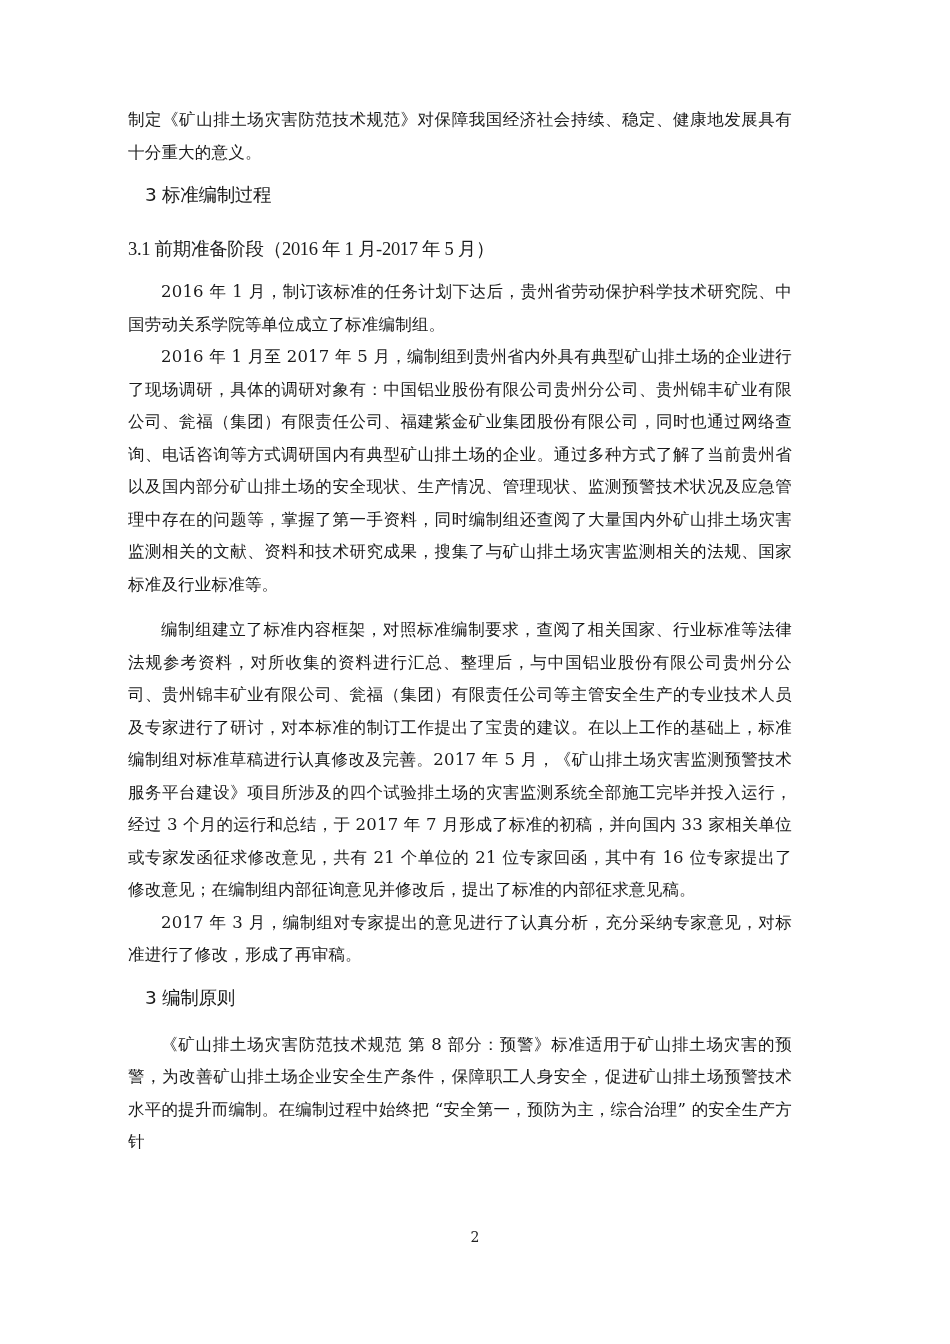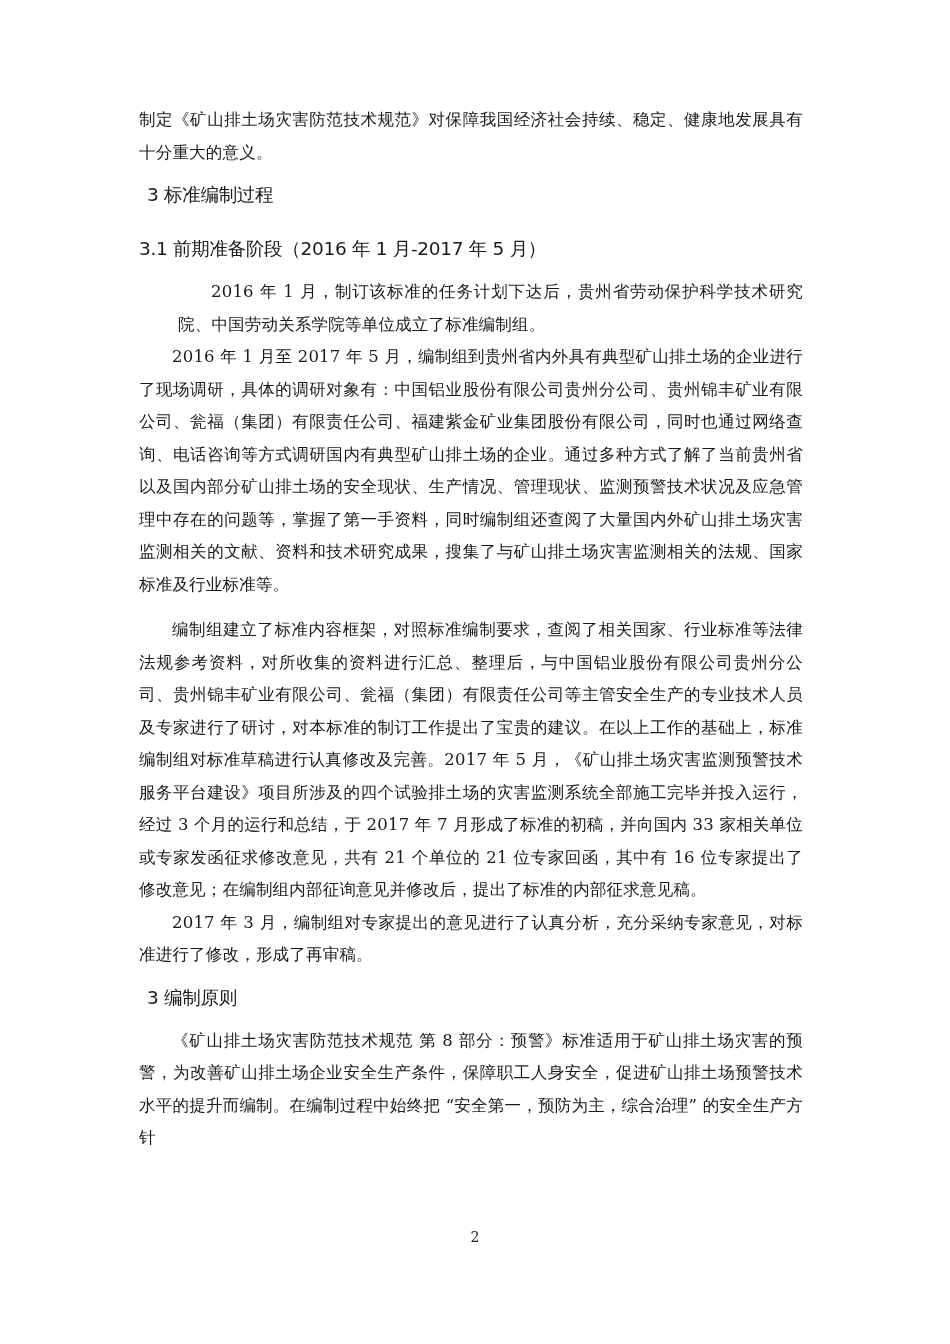--- a/index.html
+++ b/index.html
@@ -9,41 +9,41 @@
     }
     body {
       width: 950px;
       height: 1344px;
       position: relative;
       overflow: hidden;
       color: #1a1a1a;
     }
     .page {
       position: absolute;
-      left: 139px;
+      left: 128px;
       top: 104px;
       width: 664px;
     }
     .para {
       font-family: "DejaVu Serif", "Liberation Serif", serif;
       font-size: 16.5px;
       line-height: 32.5px;
       margin: 0;
       text-align: justify;
       text-justify: inter-character;
       letter-spacing: 0.2px;
     }
     .para.indent {
       text-indent: 33px;
     }
     .h1 {
       font-family: "DejaVu Sans", "Liberation Sans", sans-serif;
       font-size: 18.5px;
       line-height: 28px;
-      margin: 8px;
+      margin: 17px;
       font-weight: normal;
       letter-spacing: -0.3px;
     }
     .h2 {
       font-family: "DejaVu Sans", "Liberation Sans", sans-serif;
       font-size: 18.5px;
       line-height: 28px;
       margin: 0;
       font-weight: normal;
       letter-spacing: -0.3px;
@@ -61,23 +61,23 @@
   </style>
 </head>
 <body>
 
 <div class="page">
 
   <p class="para">制定《矿山排土场灾害防范技术规范》对保障我国经济社会持续、稳定、健康地发展具有十分重大的意义。</p>
 
   <h1 class="h1" style="margin-top:12px;">3 标准编制过程</h1>
 
-  <h2 class="h2" style="margin-top:26px;">3.1 前期准备阶段（2016 年 1 月-2017 年 5 月）</h2>
+  <h2 class="h2" style="margin-top:26px;font-family:Liberation Serif, serif;">3.1 前期准备阶段（2016 年 1 月-2017 年 5 月）</h2>
 
-  <p class="para indent" style="margin-top:13px;margin-left:39px;">2016 年 1 月，制订该标准的任务计划下达后，贵州省劳动保护科学技术研究院、中国劳动关系学院等单位成立了标准编制组。</p>
+  <p class="para indent" style="margin-top:13px;">2016 年 1 月，制订该标准的任务计划下达后，贵州省劳动保护科学技术研究院、中国劳动关系学院等单位成立了标准编制组。</p>
   <p class="para indent">2016 年 1 月至 2017 年 5 月，编制组到贵州省内外具有典型矿山排土场的企业进行了现场调研，具体的调研对象有：中国铝业股份有限公司贵州分公司、贵州锦丰矿业有限公司、瓮福（集团）有限责任公司、福建紫金矿业集团股份有限公司，同时也通过网络查询、电话咨询等方式调研国内有典型矿山排土场的企业。通过多种方式了解了当前贵州省以及国内部分矿山排土场的安全现状、生产情况、管理现状、监测预警技术状况及应急管理中存在的问题等，掌握了第一手资料，同时编制组还查阅了大量国内外矿山排土场灾害监测相关的文献、资料和技术研究成果，搜集了与矿山排土场灾害监测相关的法规、国家标准及行业标准等。</p>
 
 
   <p class="para indent" style="margin-top:13px;">编制组建立了标准内容框架，对照标准编制要求，查阅了相关国家、行业标准等法律法规参考资料，对所收集的资料进行汇总、整理后，与中国铝业股份有限公司贵州分公司、贵州锦丰矿业有限公司、瓮福（集团）有限责任公司等主管安全生产的专业技术人员及专家进行了研讨，对本标准的制订工作提出了宝贵的建议。在以上工作的基础上，标准编制组对标准草稿进行认真修改及完善。2017 年 5 月，《矿山排土场灾害监测预警技术服务平台建设》项目所涉及的四个试验排土场的灾害监测系统全部施工完毕并投入运行，经过 3 个月的运行和总结，于 2017 年 7 月形成了标准的初稿，并向国内 33 家相关单位或专家发函征求修改意见，共有 21 个单位的 21 位专家回函，其中有 16 位专家提出了修改意见；在编制组内部征询意见并修改后，提出了标准的内部征求意见稿。</p>
   <p class="para indent">2017 年 3 月，编制组对专家提出的意见进行了认真分析，充分采纳专家意见，对标准进行了修改，形成了再审稿。</p>
 
   <h1 class="h1" style="margin-top:12px;">3 编制原则</h1>
 
 
   <p class="para indent" style="margin-top:13px;">《矿山排土场灾害防范技术规范 第 8 部分：预警》标准适用于矿山排土场灾害的预警，为改善矿山排土场企业安全生产条件，保障职工人身安全，促进矿山排土场预警技术水平的提升而编制。在编制过程中始终把 “安全第一，预防为主，综合治理” 的安全生产方针</p>

